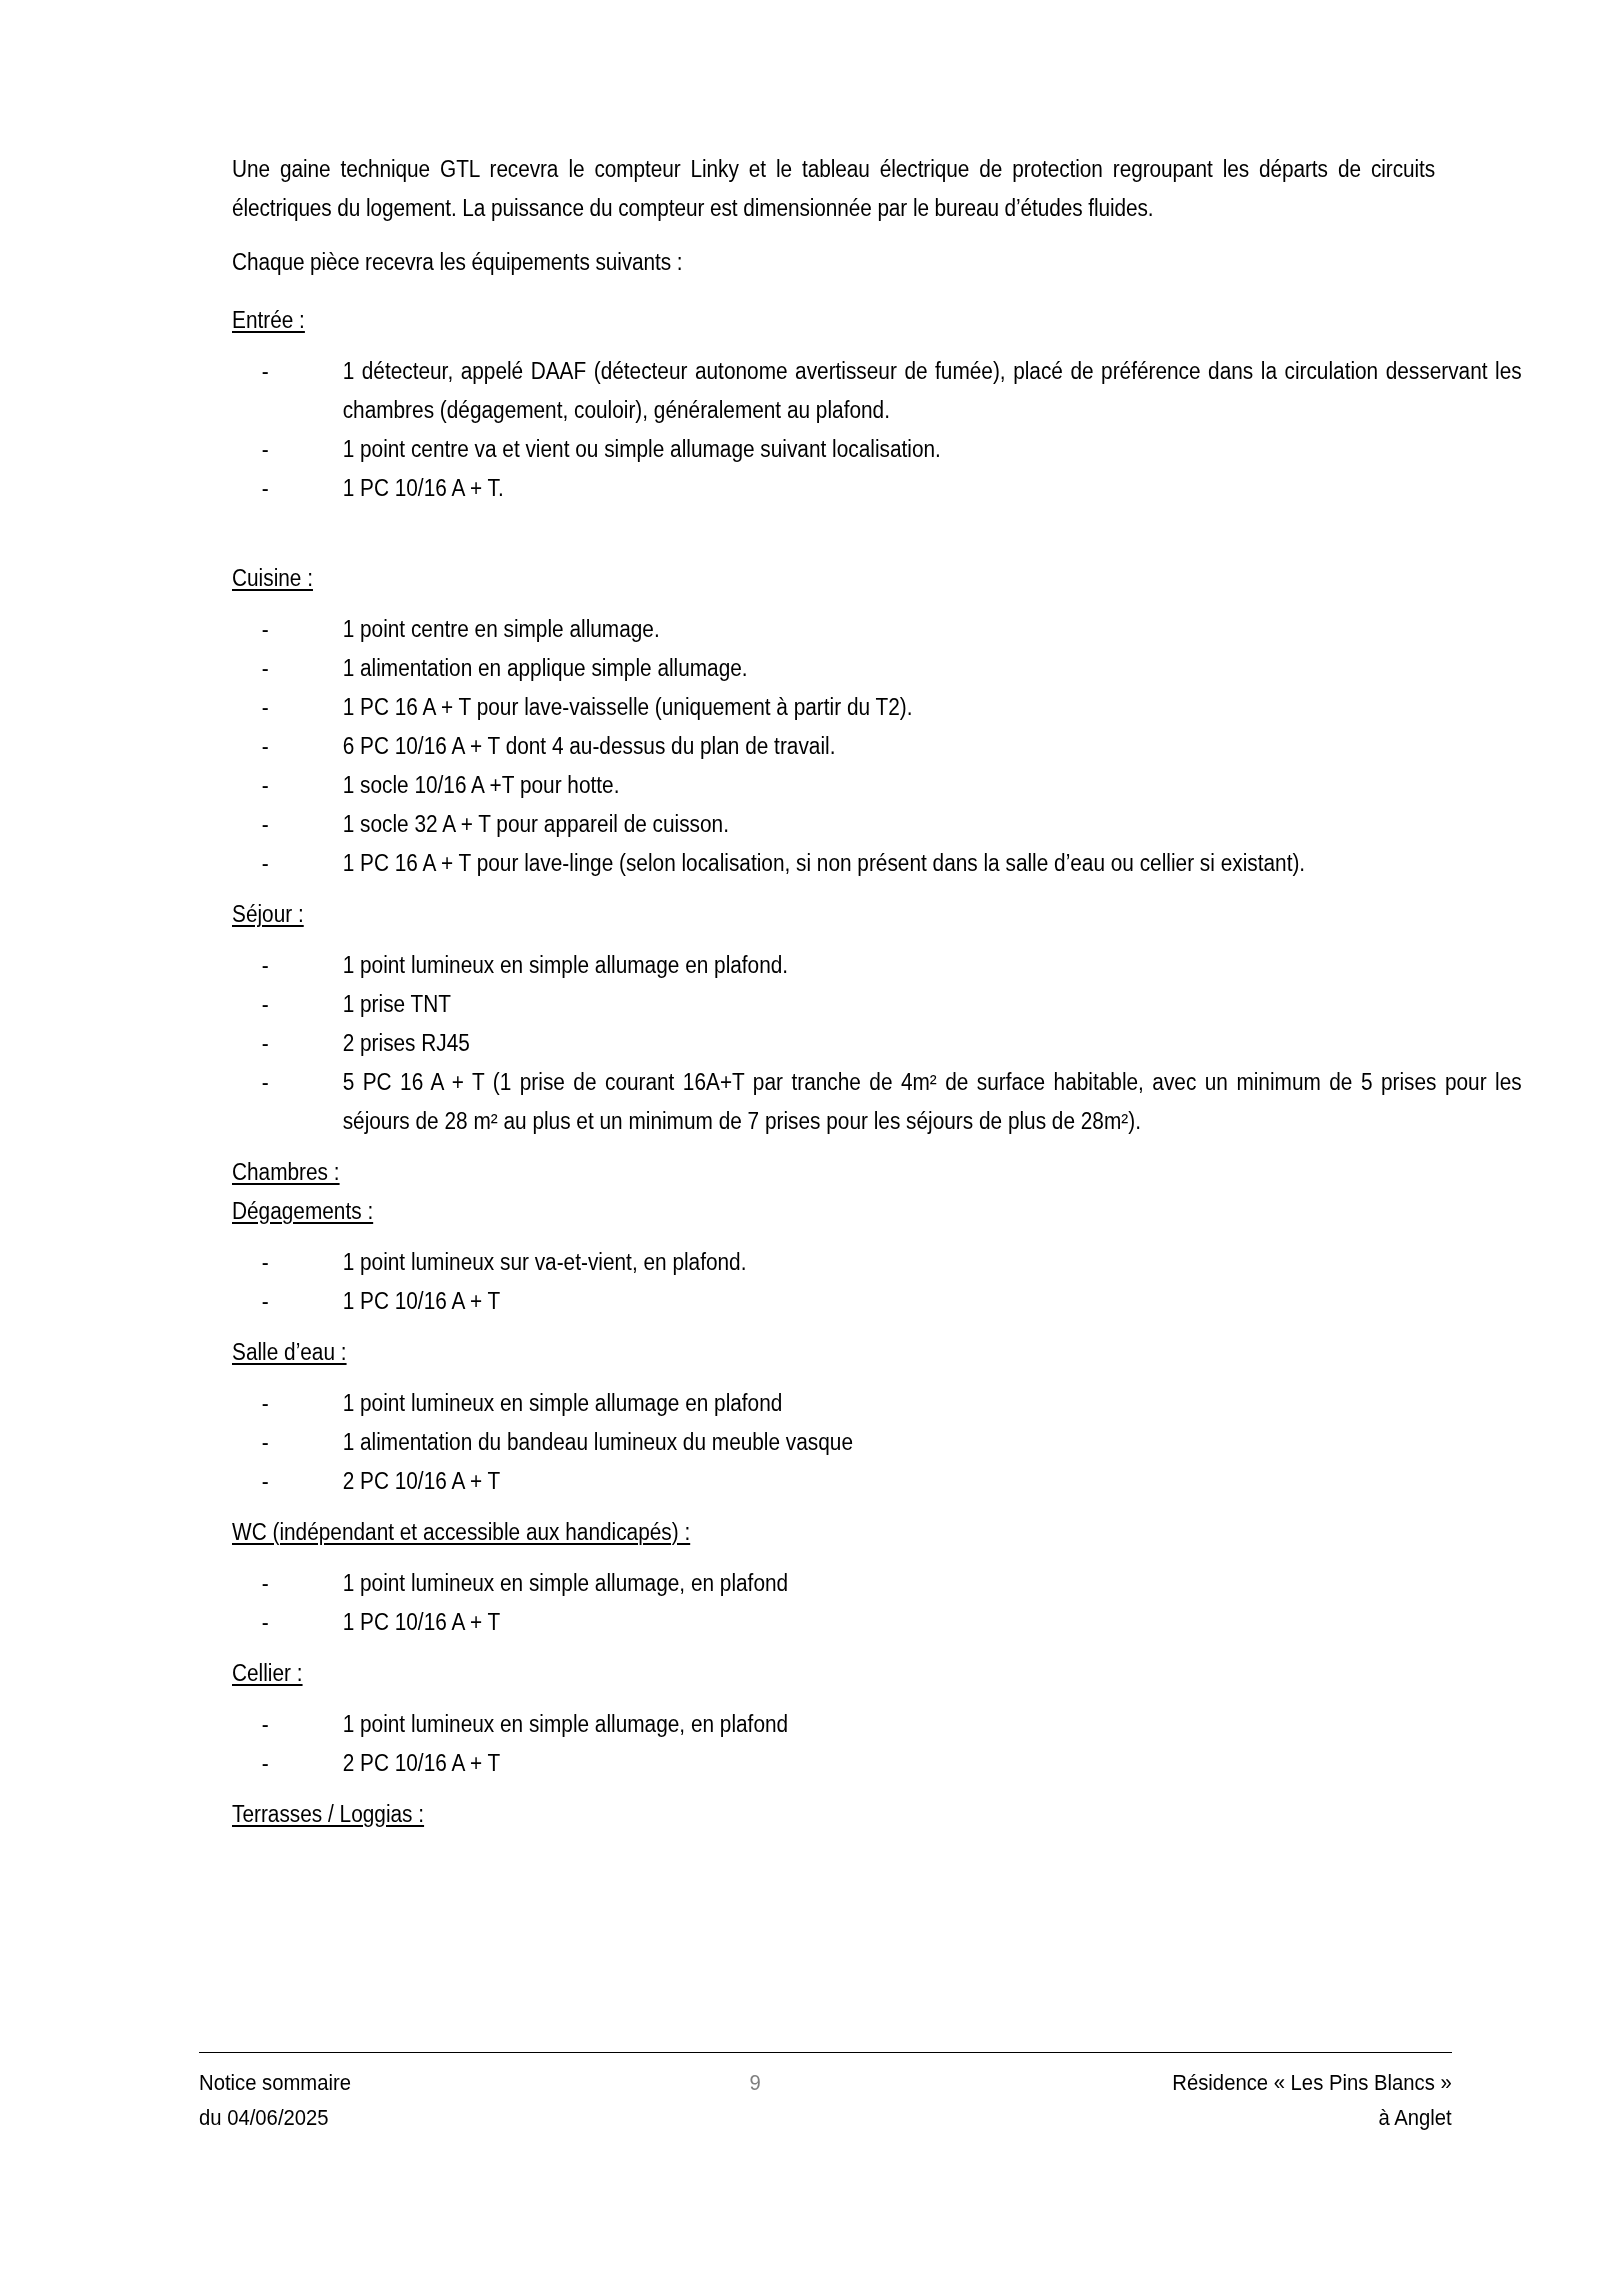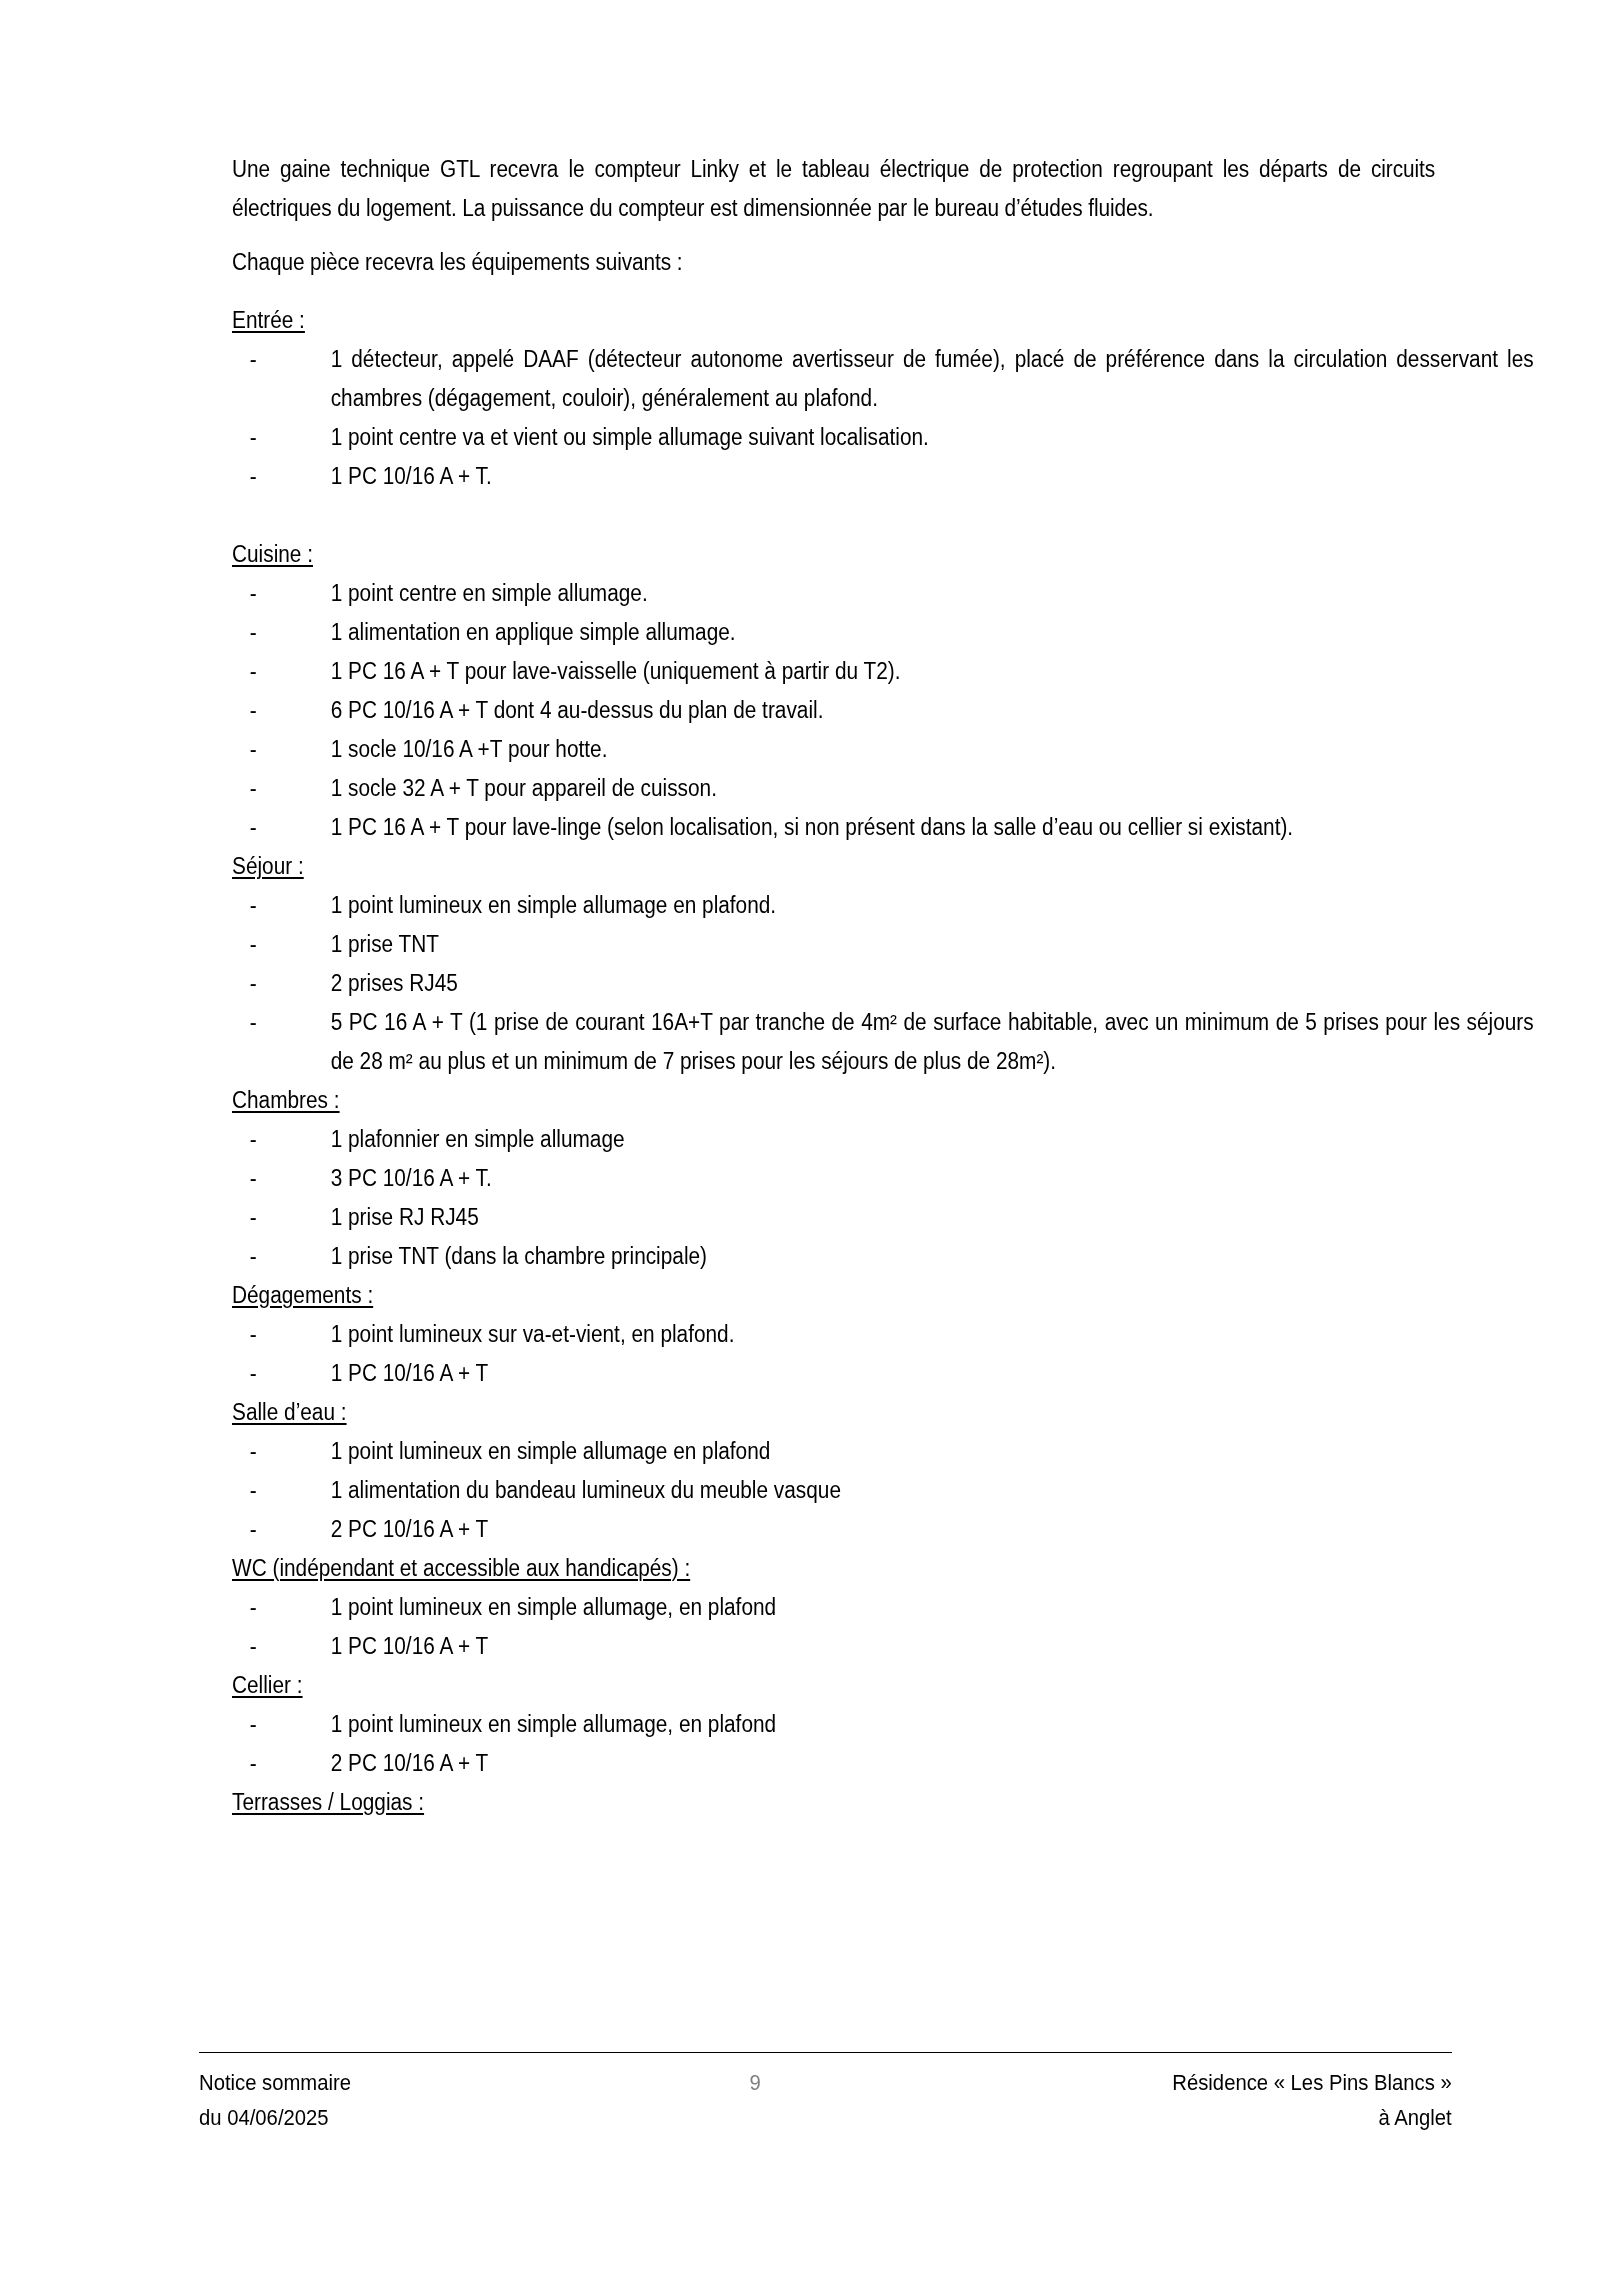--- a/index.html
+++ b/index.html
@@ -47,21 +47,21 @@
     transform-origin: left top;
     width: 110.5%;
   }
   .heading span.u {
     text-decoration: underline;
     text-underline-offset: 3.4px;
     text-decoration-thickness: 1.7px;
   }
   ul.bullets {
     list-style: none;
-    margin: 0;
+    margin: 12px;
     padding: 0;
   }
   ul.bullets li {
     position: relative;
     font-size: 23px;
     line-height: 39px;
     padding-left: 109px;
     text-align: justify;
     text-justify: inter-word;
     transform: scaleX(0.905);
@@ -151,26 +151,20 @@
 
     <div class="heading"><span class="u">Séjour :</span></div>
     <ul class="bullets">
       <li>1 point lumineux en simple allumage en plafond.</li>
       <li>1 prise TNT</li>
       <li>2 prises RJ45</li>
       <li>5 PC 16 A + T (1 prise de courant 16A+T par tranche de 4m² de surface habitable, avec un minimum de 5 prises pour les séjours de 28 m² au plus et un minimum de 7 prises pour les séjours de plus de 28m²).</li>
     </ul>
 
     <div class="heading"><span class="u">Chambres :</span></div>
-    <ul class="bullets">
-      <li>1 plafonnier en simple allumage</li>
-      <li>3 PC 10/16 A + T.</li>
-      <li>1 prise RJ RJ45</li>
-      <li>1 prise TNT (dans la chambre principale)</li>
-    </ul>
 
     <div class="heading"><span class="u">Dégagements :</span></div>
     <ul class="bullets">
       <li>1 point lumineux sur va-et-vient, en plafond.</li>
       <li>1 PC 10/16 A + T</li>
     </ul>
 
     <div class="heading"><span class="u">Salle d’eau :</span></div>
     <ul class="bullets">
       <li>1 point lumineux en simple allumage en plafond</li>

